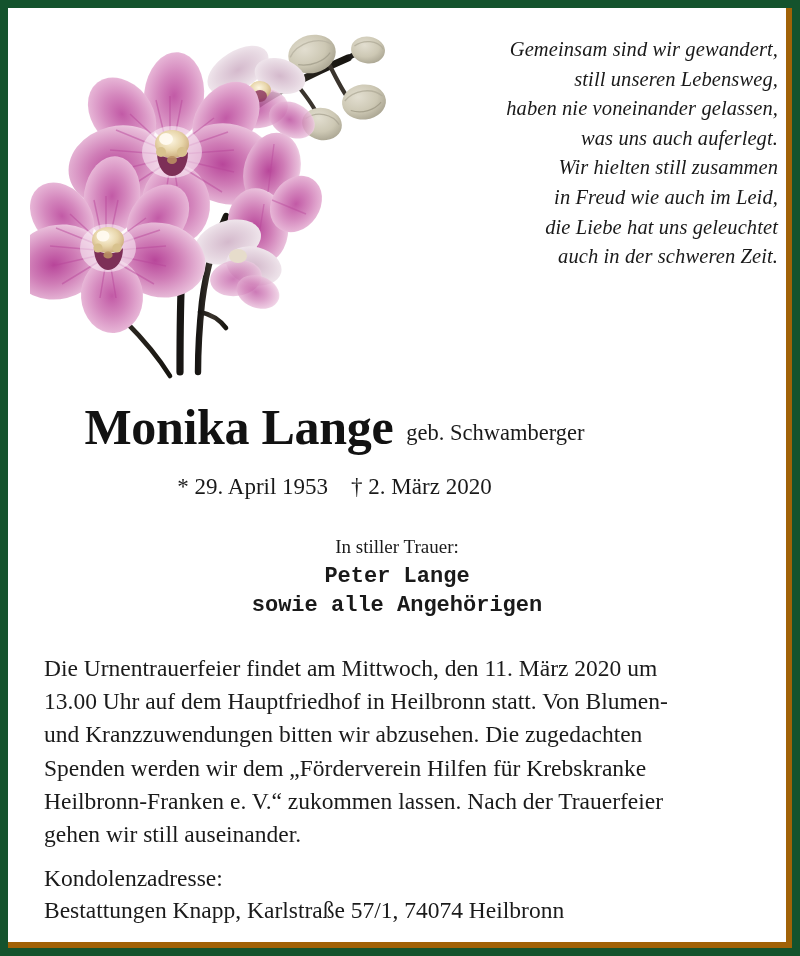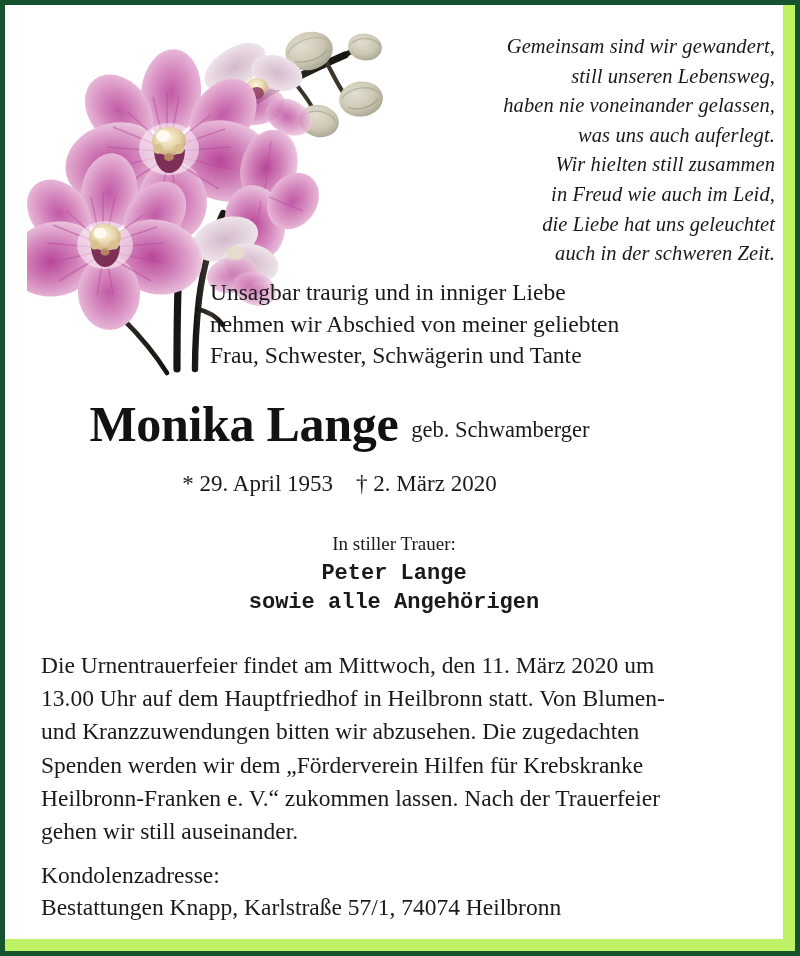--- a/index.html
+++ b/index.html
@@ -10,22 +10,22 @@
   body {
     font-family: "Liberation Serif", "DejaVu Serif", serif;
     -webkit-font-smoothing: antialiased;
   }
 
   #notice {
     position: relative;
     width: 800px;
     height: 956px;
     box-sizing: border-box;
-    background: #bef264;
-    border: 5px solid #14532d;
+    background: #a16207;
+    border: 8px solid #14532d;
     overflow: hidden;
   }
 
   #inner {
     position: relative;
     width: 778px;
     height: 934px;
     background: #ffffff;
     overflow: hidden;
   }
@@ -68,21 +68,20 @@
   }
   #intro .iline { display: block; white-space: nowrap; }
 
   
   #nameblock {
     position: absolute;
     left: 0;
     top: 393px;
     width: 653px;
     text-align: center;
-    padding-left: 8px;
   }
   #nameline {
     display: block;
     white-space: nowrap;
     line-height: 1.05;
   }
   #fullname {
     font-size: 50px;
     font-weight: bold;
     letter-spacing: -0.3px;
@@ -352,25 +351,20 @@
       <span class="vline">Gemeinsam sind wir gewandert,</span>
       <span class="vline">still unseren Lebensweg,</span>
       <span class="vline">haben nie voneinander gelassen,</span>
       <span class="vline">was uns auch auferlegt.</span>
       <span class="vline">Wir hielten still zusammen</span>
       <span class="vline">in Freud wie auch im Leid,</span>
       <span class="vline">die Liebe hat uns geleuchtet</span>
       <span class="vline">auch in der schweren Zeit.</span>
     </div>
 
-    <div id="intro">
-      <span class="iline">Unsagbar traurig und in inniger Liebe</span>
-      <span class="iline">nehmen wir Abschied von meiner geliebten</span>
-      <span class="iline">Frau, Schwester, Schwägerin und Tante</span>
-    </div>
 
     <div id="nameblock">
       <span id="nameline">
         <span id="fullname">Monika Lange</span><span id="maidenname">geb. Schwamberger</span>
       </span>
       <span id="dates">* 29. April 1953    † 2. März 2020</span>
     </div>
 
     <div id="mourners">
       <span id="mourn-intro">In stiller Trauer:</span>

